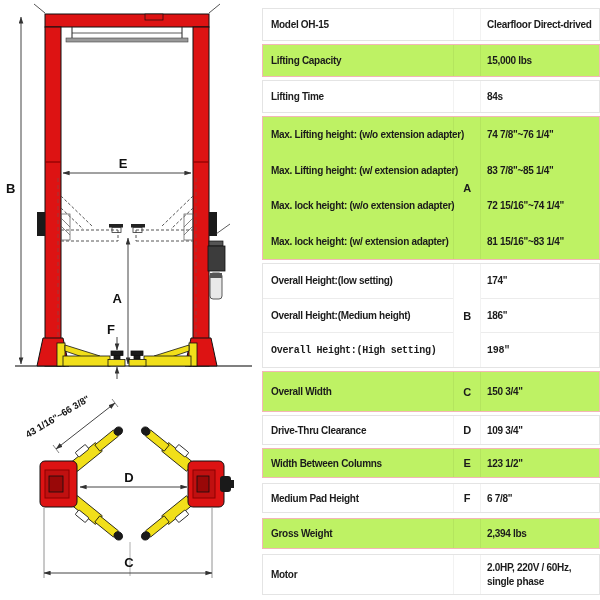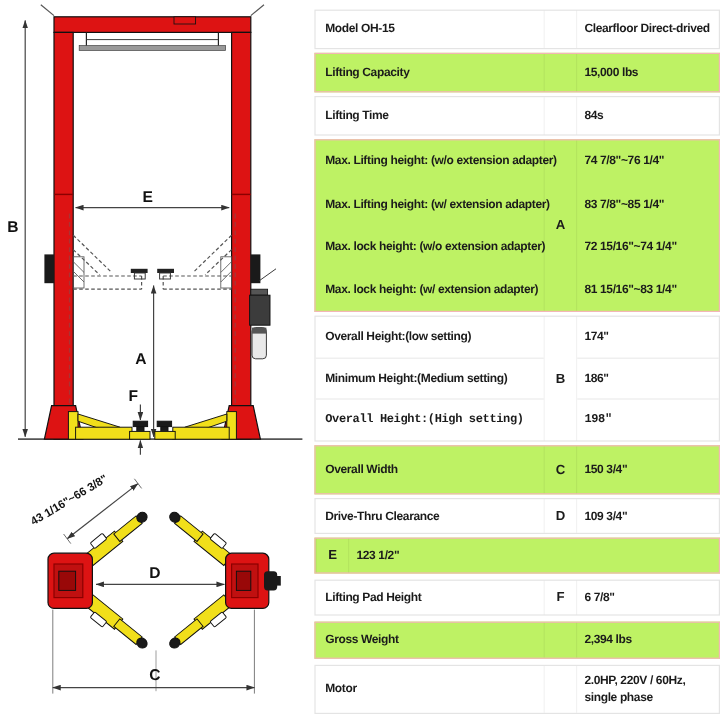--- a/index.html
+++ b/index.html
@@ -235,21 +235,21 @@
       <div class="sub">74 7/8"~76 1/4"</div>
       <div class="sub">83 7/8"~85 1/4"</div>
       <div class="sub">72 15/16"~74 1/4"</div>
       <div class="sub">81 15/16"~83 1/4"</div>
     </div>
   </div>
 
   <div class="row" style="height:105px">
     <div class="cl stack sepb" style="white-space:normal">
       <div class="sub">Overall Height:(low setting)</div>
-      <div class="sub">Minimum Height:(Medium setting)</div>
+      <div class="sub">Overall Height:(Medium height)</div>
       <div class="sub">Overall Height:(High setting)</div>
     </div>
     <div class="cm">B</div>
     <div class="cv stack vals sepb" style="white-space:normal">
       <div class="sub">174"</div>
       <div class="sub">186"</div>
       <div class="sub">198"</div>
     </div>
   </div>
 
@@ -259,26 +259,27 @@
     <div class="cv">150 3/4"</div>
   </div>
 
   <div class="row" style="height:30px">
     <div class="cl">Drive-Thru Clearance</div>
     <div class="cm">D</div>
     <div class="cv">109 3/4"</div>
   </div>
 
   <div class="row pink mb5" style="height:30px">
+    <div class="cl">Width Between Columns</div>
     <div class="cm">E</div>
     <div class="cv">123 1/2"</div>
   </div>
 
   <div class="row mb5" style="height:30px">
-    <div class="cl">Lifting Pad Height</div>
+    <div class="cl">Medium Pad Height</div>
     <div class="cm">F</div>
     <div class="cv">6 7/8"</div>
   </div>
 
   <div class="row pink mb5" style="height:31px">
     <div class="cl">Gross Weight</div>
     <div class="cm"></div>
     <div class="cv">2,394 lbs</div>
   </div>
 

